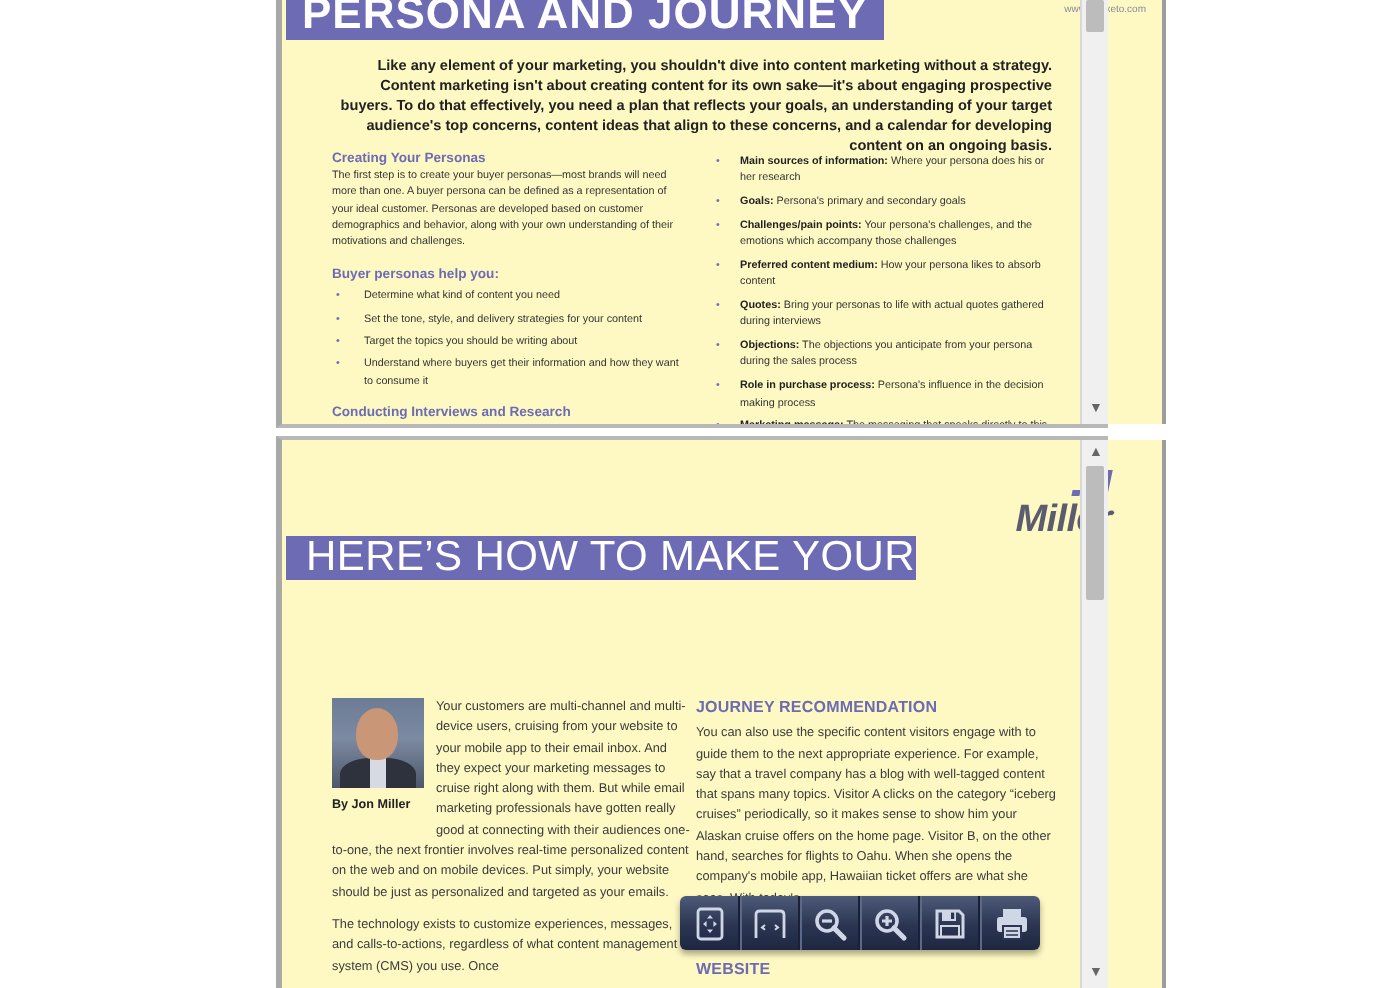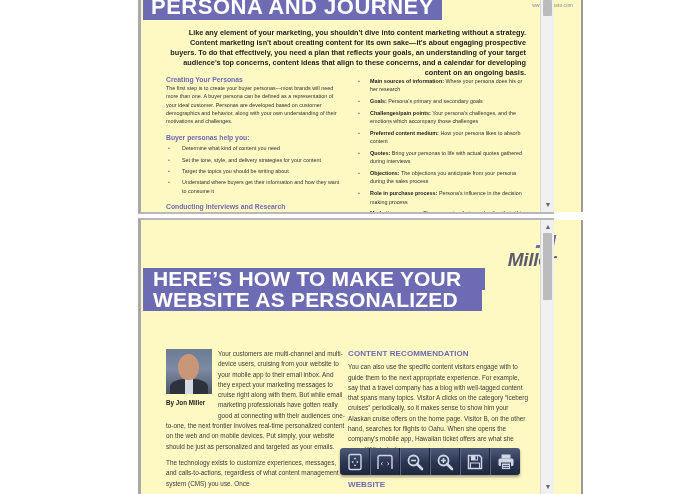--- a/index.html
+++ b/index.html
@@ -29,21 +29,21 @@
   .bullets b { color: #222; }
 
   
   .logo { position: absolute; right: 24px; top: 14px; text-align: right; }
   .logo-bars { display: flex; justify-content: flex-end; align-items: flex-end; gap: 2px; height: 14px; margin-right: 2px; }
   .logo-bars span { display: block; width: 3px; background: #6d6bb4; transform: skewX(-12deg); }
   .logo-text { font-size: 19px; font-weight: bold; font-style: italic; color: #5b5d6e; line-height: 18px; letter-spacing: -0.3px; }
   .logo-text sup { font-size: 5px; vertical-align: super; }
 
   .headline { position: absolute; left: 2px; top: 48px; }
-  .headline div { display: inline-block; background: #6d6bb4; color: #fff; font-weight: bold; font-size: 21px; line-height: 21px; padding: 0 24px 1px 10px; letter-spacing: 0.2px; }
+  .headline div { display: inline-block; background: #6d6bb4; color: #fff; font-weight: normal; font-size: 21px; line-height: 21px; padding: 0 0 1px 10px; letter-spacing: 0.2px; }
   .headline .line { display: block; height: 21px; }
 
   .author { position: absolute; left: 25px; top: 129px; width: 46px; }
   .photo { width: 46px; height: 45px; background: linear-gradient(180deg, #6c7c95 0%, #7c8aa2 45%, #4e5769 100%); position: relative; overflow: hidden; }
   .photo .head { position: absolute; left: 12px; top: 5px; width: 21px; height: 26px; border-radius: 50% 50% 45% 45%; background: #c99677; }
   .photo .body { position: absolute; left: 4px; top: 30px; width: 38px; height: 20px; border-radius: 40% 40% 0 0; background: #2e323c; }
   .photo .shirt { position: absolute; left: 19px; top: 30px; width: 8px; height: 15px; background: #d6dae2; }
   .byline { font-size: 6.3px; font-weight: bold; color: #222; margin-top: 5px; white-space: nowrap; }
 
   .bodycol { position: absolute; left: 25px; top: 129px; width: 180px; font-size: 6.4px; line-height: 10.3px; color: #3a3a3a; }
@@ -109,40 +109,39 @@
         <span style="height:3px;width:4px"></span>
           <span style="height:6px"></span>
           <span style="height:9px"></span>
           <span style="height:13px"></span>
       </div>
       <div class="logo-text"><span>Miller</span><sup>•</sup></div>
     </div>
 
     <div class="headline">
       <span class="line"><div>HERE’S HOW TO MAKE YOUR</div></span>
-      <span class="line"><div>WEBSITE AS PERSONALIZED</div></span>
     </div>
 
     <div class="author">
       <div class="photo">
         <div class="body"></div>
           <div class="shirt"></div>
           <div class="head"></div>
       </div>
       <div class="byline">By Jon Miller</div>
     </div>
 
     <div class="bodycol">
       <div class="wrap-float"></div>
       <p>Your customers are multi-channel and multi-device users, cruising from your website to your mobile app to their email inbox. And they expect your marketing messages to cruise right along with them. But while email marketing professionals have gotten really good at connecting with their audiences one-to-one, the next frontier involves real-time personalized content on the web and on mobile devices. Put simply, your website should be just as personalized and targeted as your emails.</p>
       <p>The technology exists to customize experiences, messages, and calls-to-actions, regardless of what content management system (CMS) you use. Once</p>
     </div>
 
     <div class="rightcol">
-      <h3>CONTENT RECOMMENDATION</h3>
+      <h3>JOURNEY RECOMMENDATION</h3>
       <p>You can also use the specific content visitors engage with to guide them to the next appropriate experience. For example, say that a travel company has a blog with well-tagged content that spans many topics. Visitor A clicks on the category “iceberg cruises” periodically, so it makes sense to show him your Alaskan cruise offers on the home page. Visitor B, on the other hand, searches for flights to Oahu. When she opens the company's mobile app, Hawaiian ticket offers are what she sees. With today's</p>
       <h3 class="loc">WEBSITE</h3>
     </div>
   </div>
   <div class="scrollbar">
     <div class="arrow" style="top:2px">▲</div>
     <div class="thumb" style="top:13px;height:67px"></div>
     <div class="arrow" style="bottom:2px">▼</div>
   </div>
 </div>

